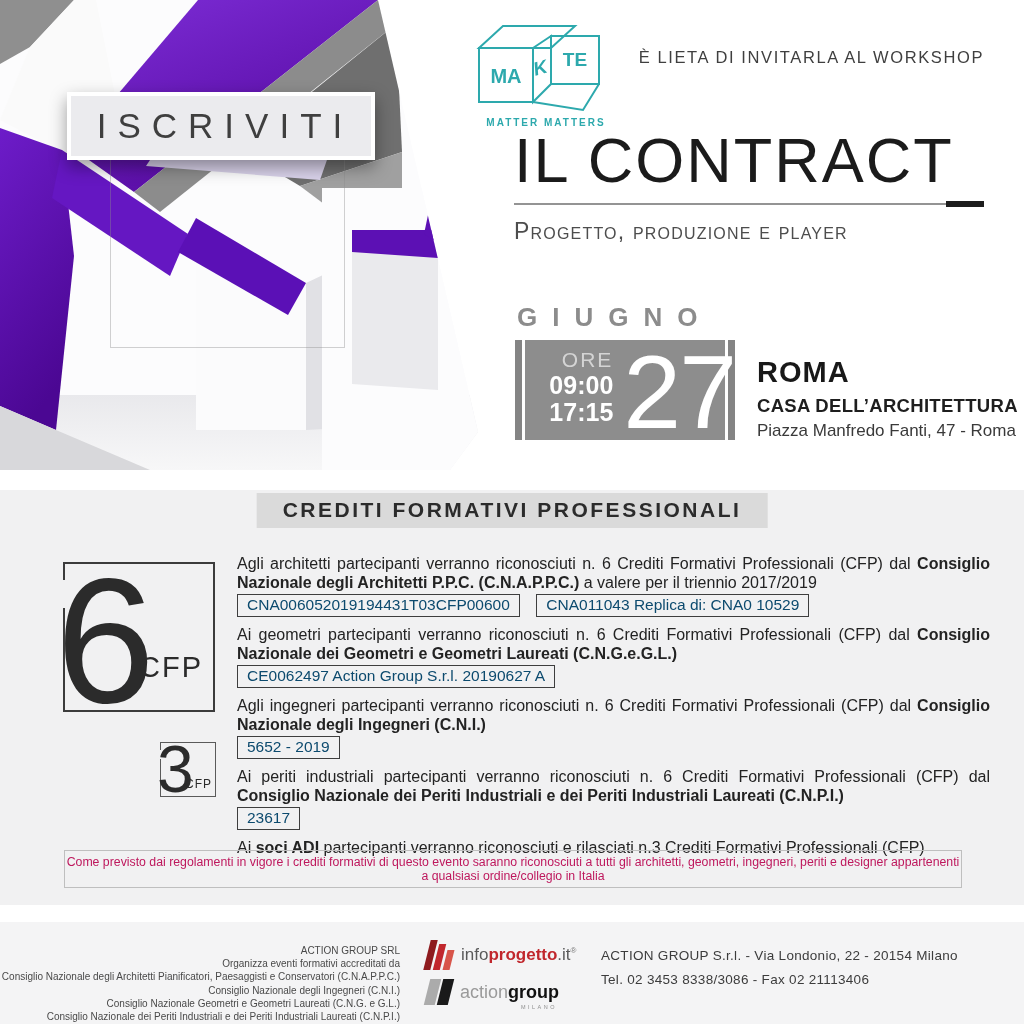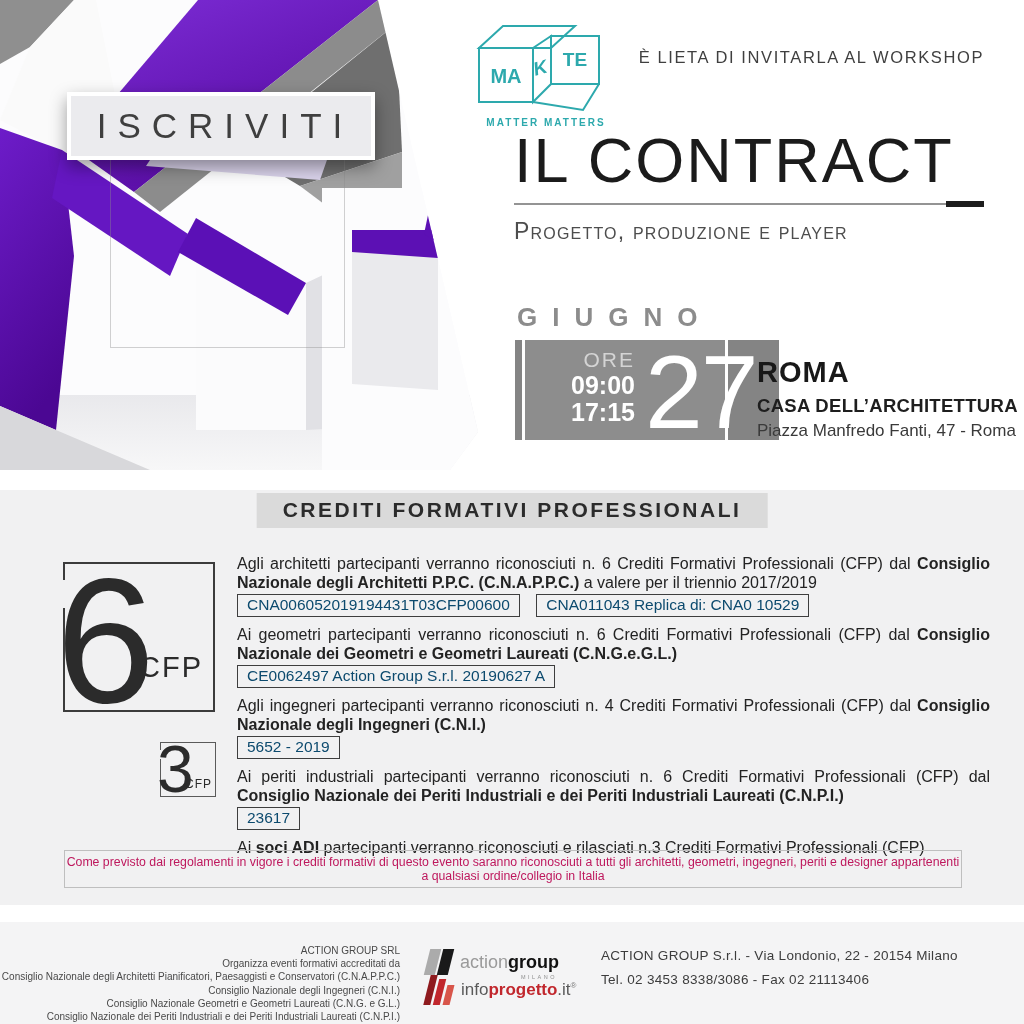--- a/index.html
+++ b/index.html
@@ -26,21 +26,21 @@
   .invite-line { position:absolute; top:48px; right:40px; font-size:16.5px;
     letter-spacing:1.6px; color:#3f3f3f; z-index:4; }
   .title-block { position:absolute; top:126px; right:40px; width:470px; text-align:left; z-index:4; }
   .main-title { font-size:63px; font-weight:300; letter-spacing:2px; color:#1b1b1b; line-height:68px; }
   .title-rule { margin-top:9px; height:2px; background:#949494; position:relative; }
   .title-rule::after { content:""; position:absolute; right:0; top:-2px; width:38px; height:6px; background:#1d1d1d; }
   .subtitle { margin-top:13px; font-size:23px; letter-spacing:1.2px; color:#4d4d4d; font-variant:small-caps; }
   
   .month-label { position:absolute; left:517px; top:302px; font-size:26px; font-weight:600;
     letter-spacing:15px; color:#8c8c8c; z-index:4; }
-  .date-box { position:absolute; left:515px; top:340px; width:264px; height:100px; z-index:4;
+  .date-box { position:absolute; left:515px; top:340px; width:220px; height:100px; z-index:4;
     background:linear-gradient(90deg,#848484 0 7px,#ffffff 7px 10px,#8d8d8d 10px 210px,#ffffff 210px 213px,#848484 213px);
     display:flex; align-items:flex-start; box-sizing:border-box; padding:8px 0 0 32px; }
   .time-col { width:88px; text-align:right; }
   .ore-label { font-size:21px; letter-spacing:2px; color:#d4d4d4; }
   .time-val { font-size:25px; font-weight:bold; color:#ffffff; line-height:27px; }
   .day-num { font-size:104px; font-weight:300; color:#ffffff; line-height:88px; margin-left:10px; letter-spacing:-2px; }
   .venue-block { position:absolute; left:757px; top:356px; z-index:4; }
   .venue-city { font-size:29px; font-weight:bold; letter-spacing:1px; color:#181818; }
   .venue-name { font-size:18.5px; font-weight:bold; color:#1e1e1e; margin-top:6px; letter-spacing:.3px; }
   .venue-addr { font-size:17px; color:#3a3a3a; margin-top:4px; }
@@ -202,21 +202,21 @@
   <div class="cfp-text">
     <p><span>Agli architetti partecipanti verranno riconosciuti n. 6 Crediti Formativi Professionali (CFP) dal </span><b>Consiglio Nazionale degli Architetti P.P.C. (C.N.A.P.P.C.)</b><span> a valere per il triennio 2017/2019</span></p>
     <div class="codes">
       <span class="code">CNA006052019194431T03CFP00600</span>
       <span class="code">CNA011043 Replica di: CNA0 10529</span>
     </div>
     <p><span>Ai geometri partecipanti verranno riconosciuti n. 6 Crediti Formativi Professionali (CFP) dal </span><b>Consiglio Nazionale dei Geometri e Geometri Laureati (C.N.G.e.G.L.)</b><span></span></p>
     <div class="codes">
       <span class="code">CE0062497 Action Group S.r.l. 20190627 A</span>
     </div>
-    <p><span>Agli ingegneri partecipanti verranno riconosciuti n. 4 Crediti Formativi Professionali (CFP) dal </span><b>Consiglio Nazionale degli Ingegneri (C.N.I.)</b><span></span></p>
+    <p><span>Agli ingegneri partecipanti verranno riconosciuti n. 6 Crediti Formativi Professionali (CFP) dal </span><b>Consiglio Nazionale degli Ingegneri (C.N.I.)</b><span></span></p>
     <div class="codes">
       <span class="code">5652 - 2019</span>
     </div>
     <p><span>Ai periti industriali partecipanti verranno riconosciuti n. 6 Crediti Formativi Professionali (CFP) dal </span><b>Consiglio Nazionale dei Periti Industriali e dei Periti Industriali Laureati (C.N.P.I.)</b><span></span></p>
     <div class="codes">
       <span class="code">23617</span>
     </div>
     <p><span>Ai </span><b>soci ADI</b><span> partecipanti verranno riconosciuti e rilasciati n.3 Crediti Formativi Professionali (CFP)</span></p>
   </div>
 
@@ -227,35 +227,35 @@
   <div class="accred">
     <div>ACTION GROUP SRL</div>
     <div>Organizza eventi formativi accreditati da</div>
     <div>Consiglio Nazionale degli Architetti Pianificatori, Paesaggisti e Conservatori (C.N.A.P.P.C.)</div>
     <div>Consiglio Nazionale degli Ingegneri (C.N.I.)</div>
     <div>Consiglio Nazionale Geometri e Geometri Laureati (C.N.G. e G.L.)</div>
     <div>Consiglio Nazionale dei Periti Industriali e dei Periti Industriali Laureati (C.N.P.I.)</div>
   </div>
 
   <div class="logos">
-    <div class="logo-row ag-row">
-      <span class="ag-marks">
-        <span class="ag-m1"></span>
-          <span class="ag-m2"></span>
-      </span>
-      <span class="ag-text"><span>action</span><b>group</b><span class="ag-sub">MILANO</span></span>
-    </div>
     <div class="logo-row">
       <span class="ip-marks">
         <span class="ip-m1"></span>
           <span class="ip-m2"></span>
           <span class="ip-m3"></span>
       </span>
       <span class="ip-text"><span>info</span><b>progetto</b><span>.it</span><span class="ip-reg">®</span></span>
     </div>
+    <div class="logo-row ag-row">
+      <span class="ag-marks">
+        <span class="ag-m1"></span>
+          <span class="ag-m2"></span>
+      </span>
+      <span class="ag-text"><span>action</span><b>group</b><span class="ag-sub">MILANO</span></span>
+    </div>
   </div>
 
   <div class="contact">
     <div>ACTION GROUP S.r.l. - Via Londonio, 22 - 20154 Milano</div>
     <div>Tel. 02 3453 8338/3086 - Fax 02 21113406</div>
   </div>
 
 </div>
 
 </body></html>

